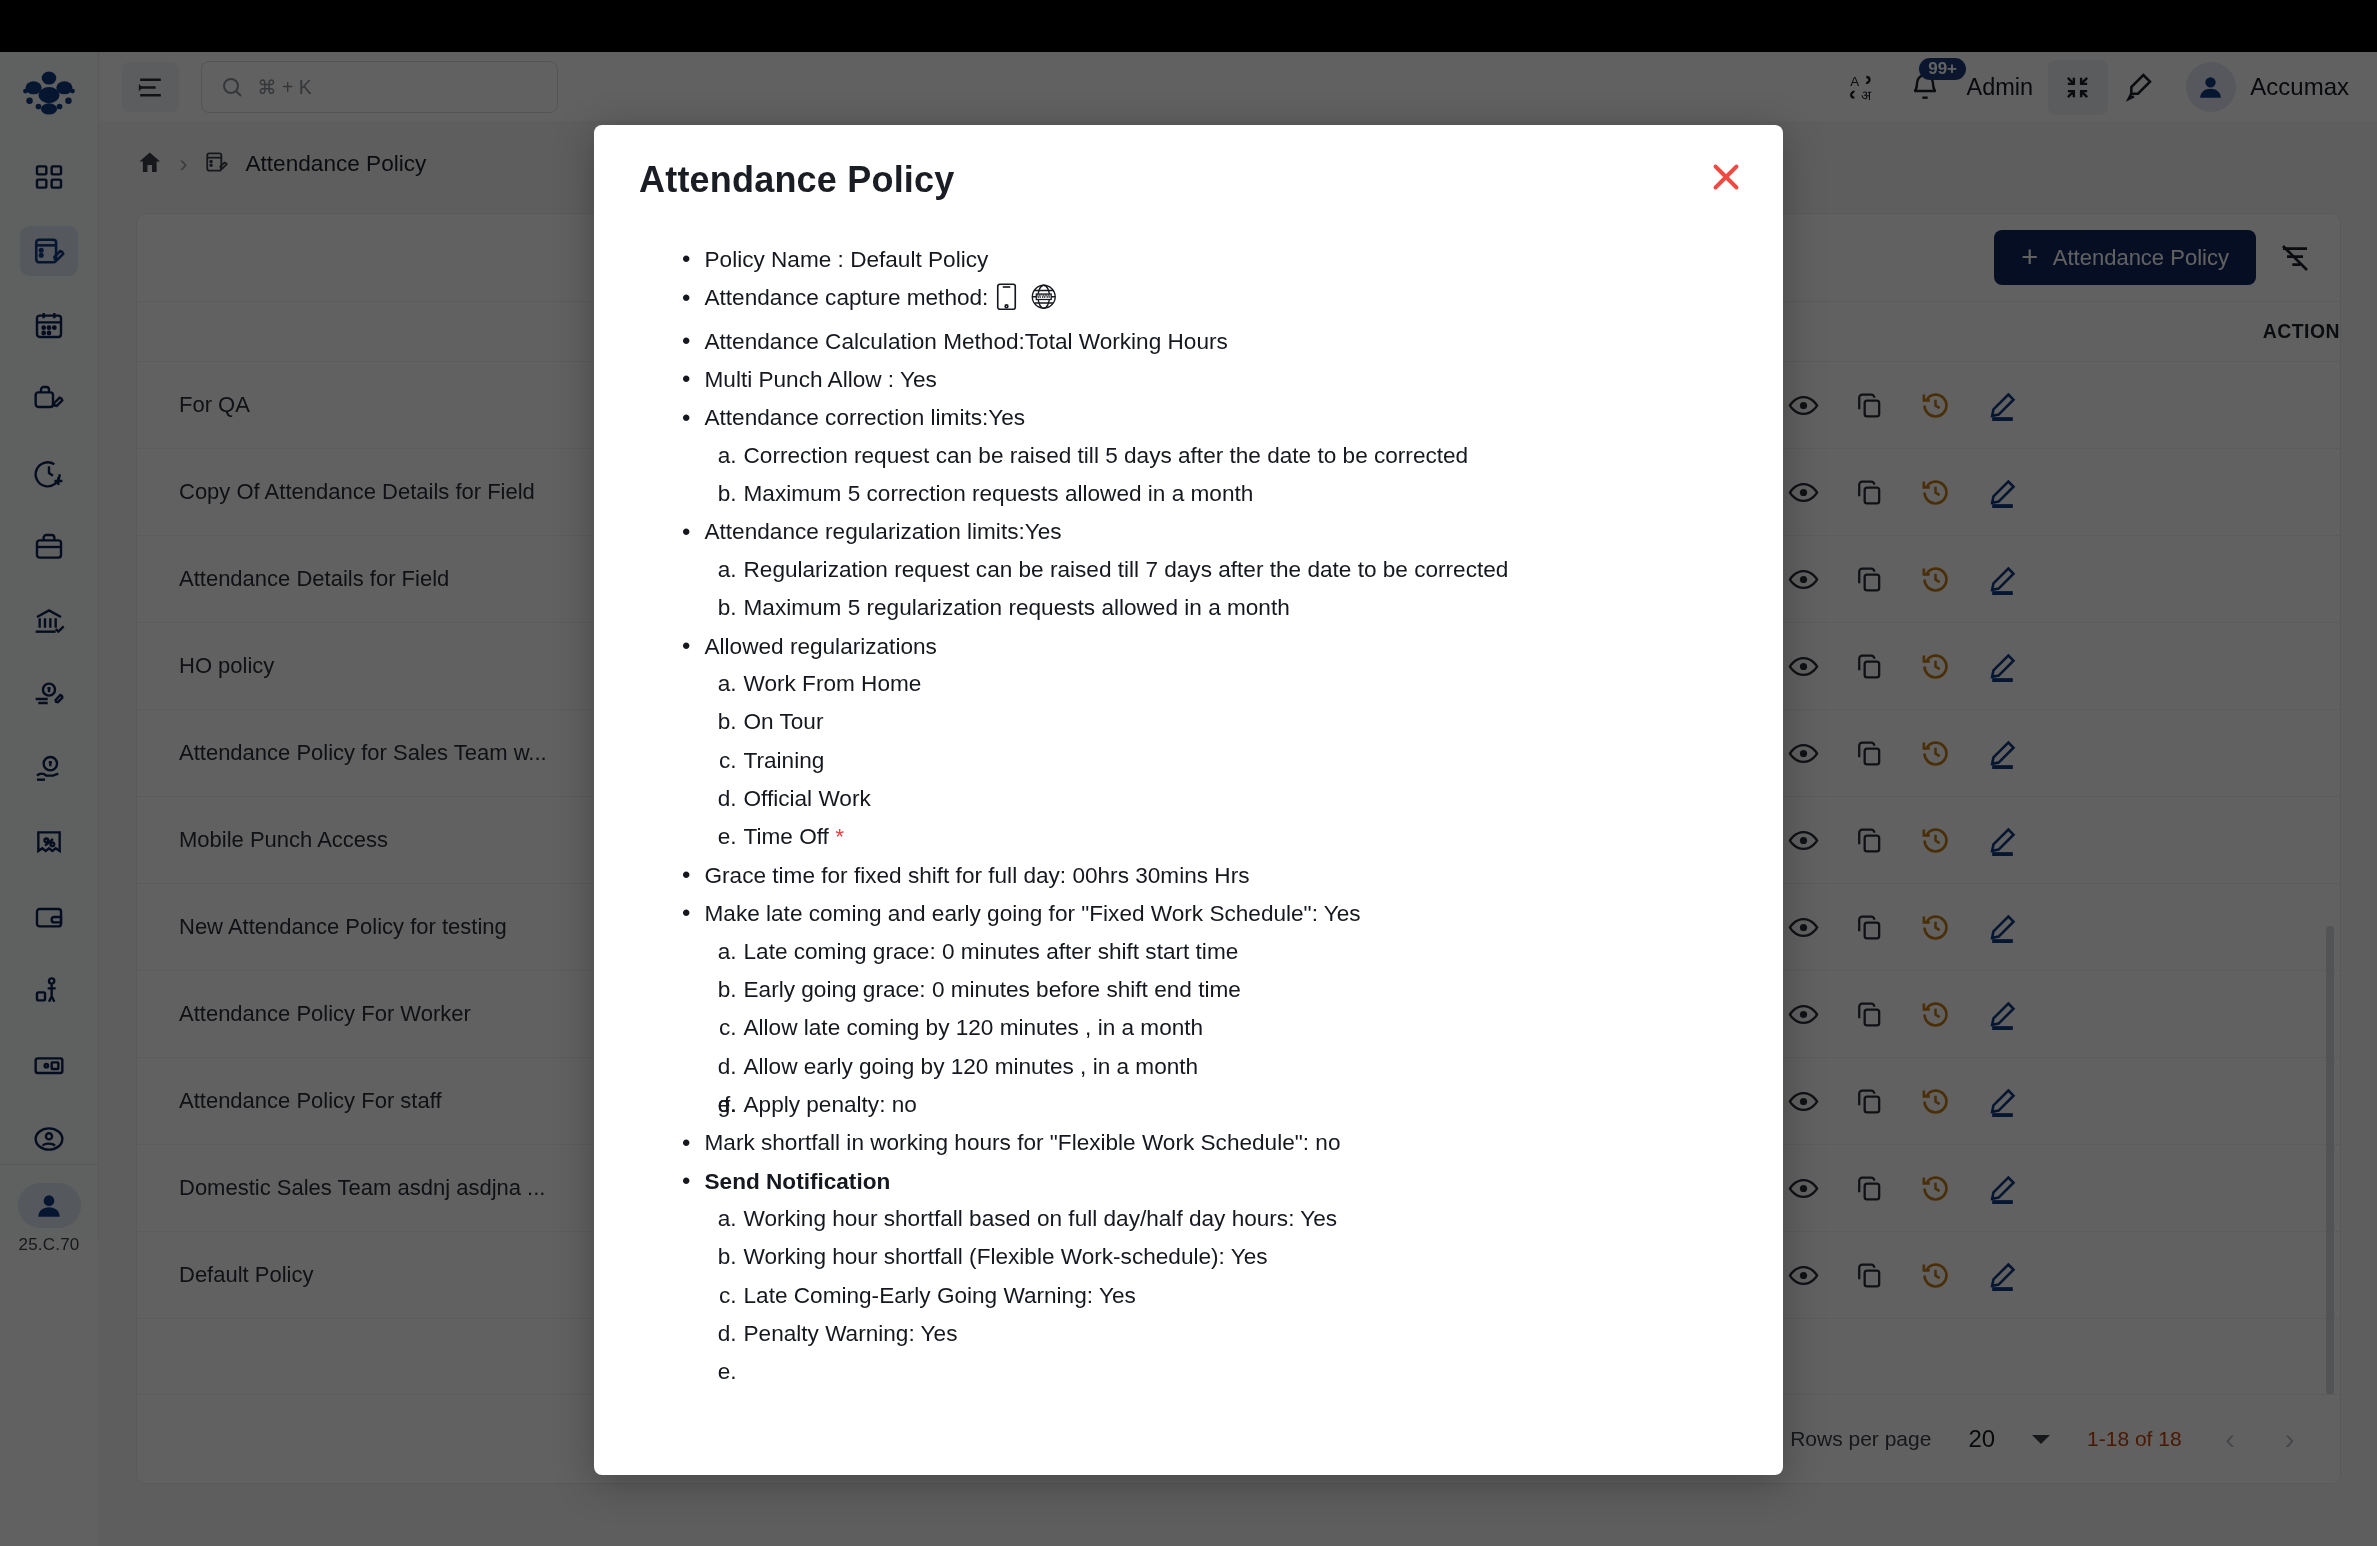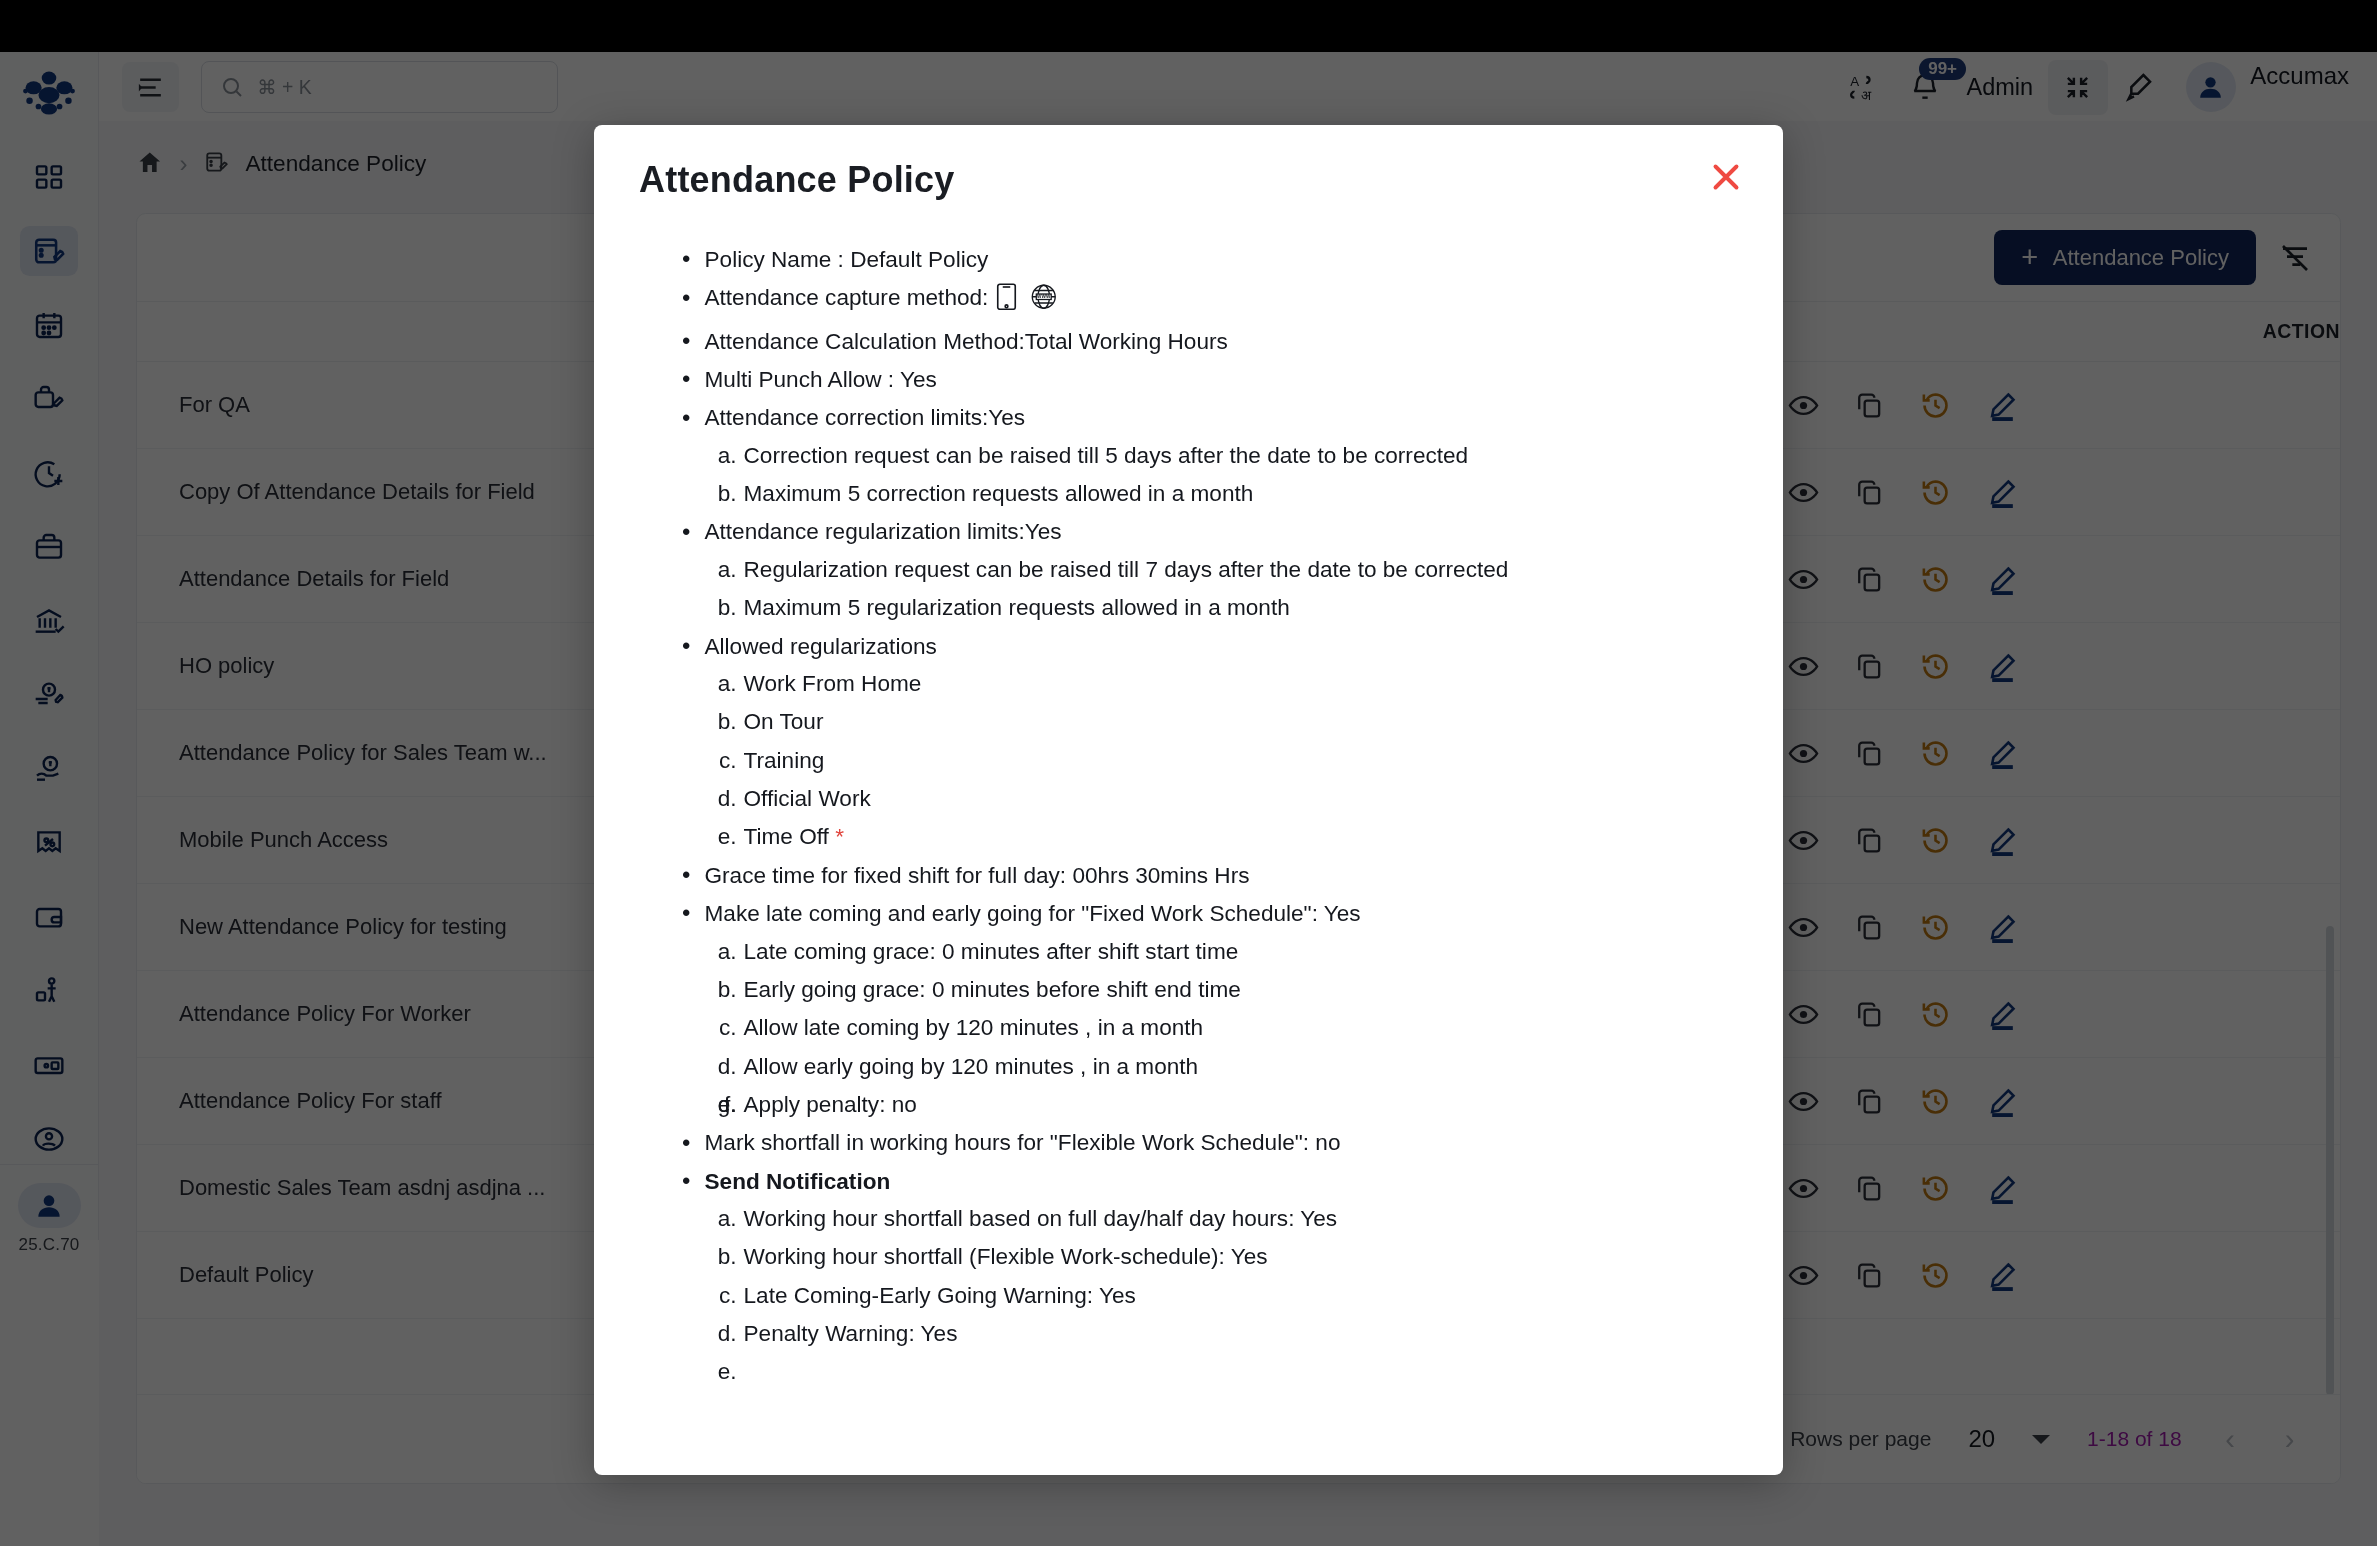--- a/index.html
+++ b/index.html
@@ -102,21 +102,21 @@
   }
   .tb-icon.boxed { background: #f0f1f4; }
   .badge {
     position: absolute; top: -1.6px; left: 24px;
     background: #1d3a7a; color: #fff;
     font-size: 17px; font-weight: 600;
     border-radius: 14.6px; padding: 2.4px 9px 3.2px;
     line-height: 1;
   }
   .admin-label { font-size: 23.5px; color: #141821; margin: 0 14.6px 0 11.3px; }
-  .user-chip { display: flex; gap: 14.6px; margin-left: 18px; }
+  .user-chip { display: flex; align-items: center; gap: 14.6px; margin-left: 18px; }
   .user-avatar {
     width: 50px; height: 50px; border-radius: 50%;
     background: #e2e8f3;
     display: flex; align-items: center; justify-content: center;
   }
   .user-name { font-size: 24px; color: #141821; }
 
   
   .page {
     position: absolute; left: 99px; top: 121px;
@@ -190,21 +190,21 @@
     border-top: 0.8px solid #f0f1f4;
     background: #fff;
   }
   .pager-label { font-size: 21px; color: #3b4048; }
   .pager-num { font-size: 24px; color: #14181f; }
   .caret-dn {
     width: 0; height: 0;
     border-left: 9px solid transparent; border-right: 9px solid transparent;
     border-top: 9.7px solid #3b4048;
   }
-  .pager-range { font-size: 21px; color: #a21caf; }
+  .pager-range { font-size: 21px; color: #c2410c; }
   .pager-arrow { font-size: 29px; color: #b8bdc4; padding: 0 6.5px; }
 
   .vscroll {
     position: absolute; right: 6.5px; top: 712px;
     width: 8px; height: 469px;
     background: #d6dae0; border-radius: 4.9px;
   }
 
   
   .modal {

